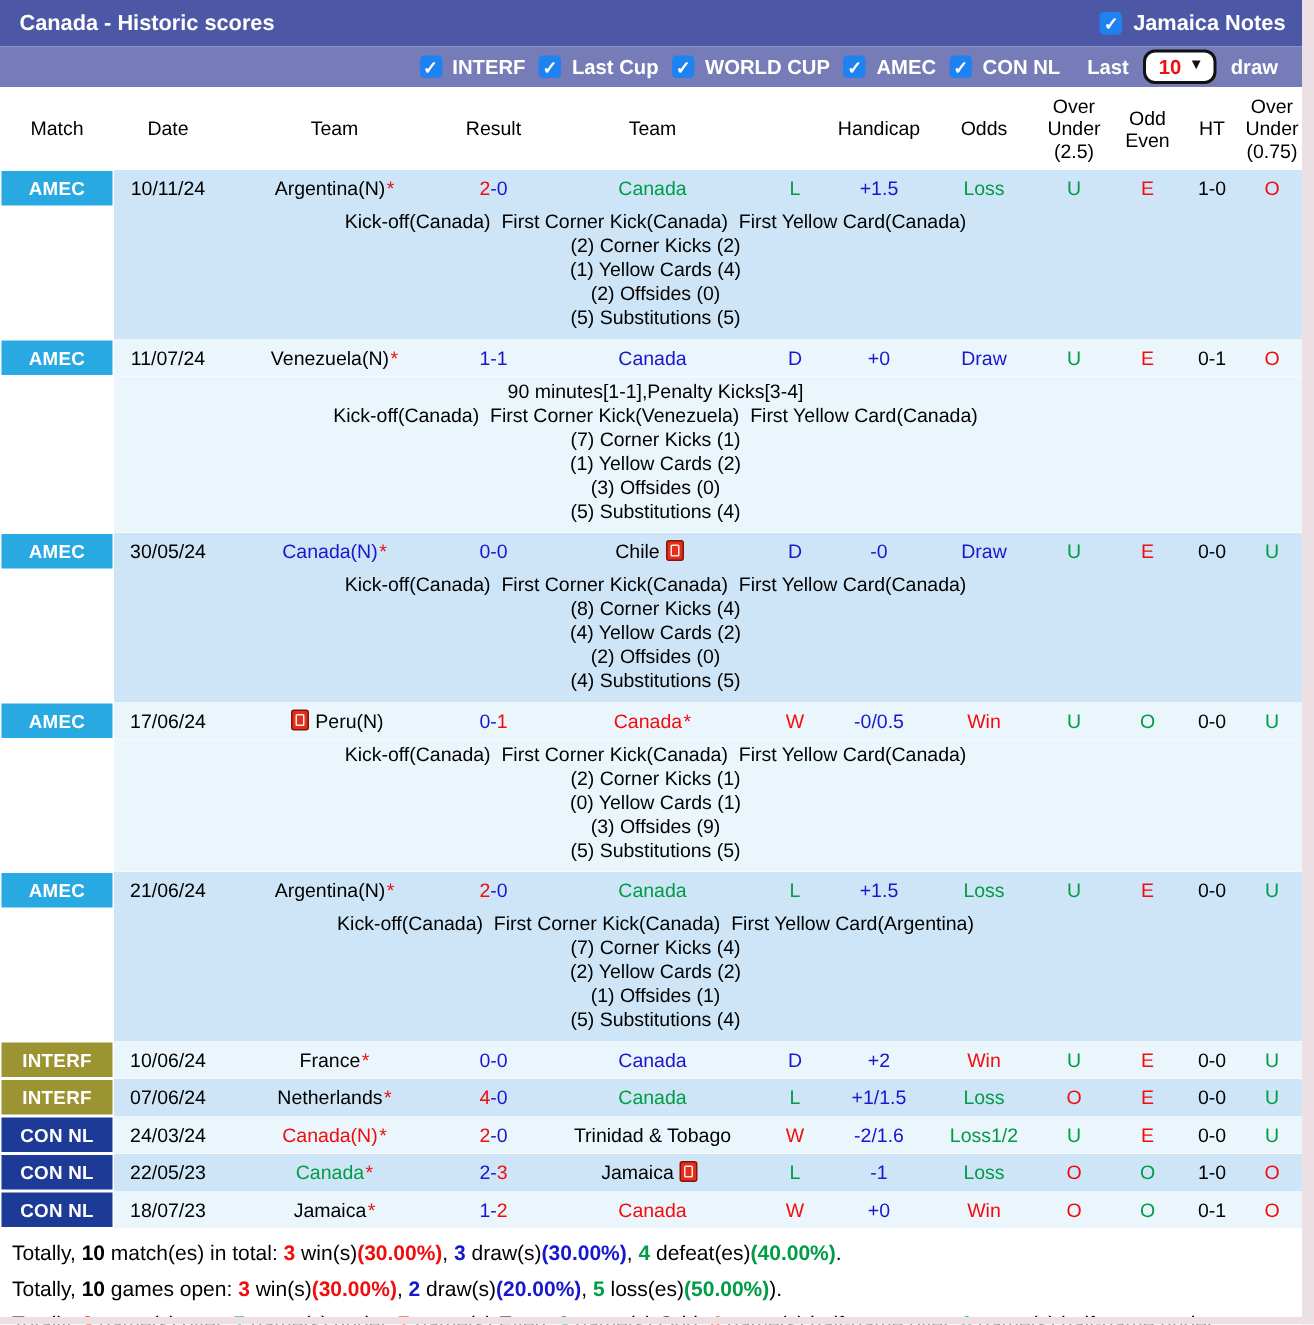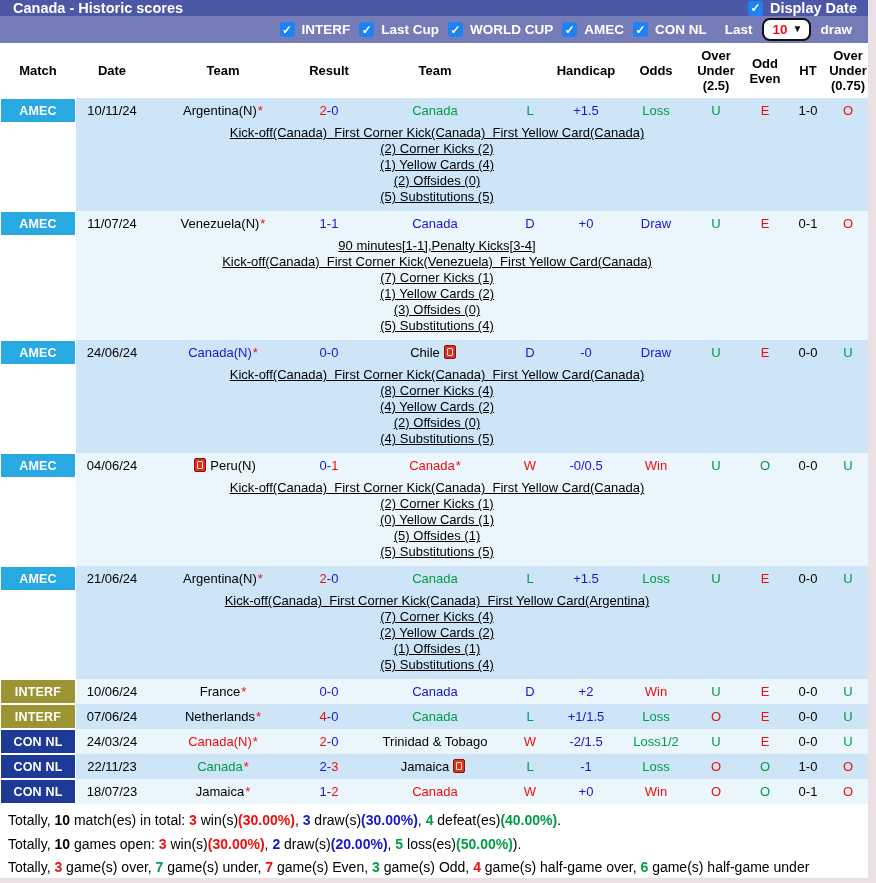--- a/index.html
+++ b/index.html
@@ -2,67 +2,67 @@
 <html><head>
 <meta charset="utf-8">
 <style>
   * { box-sizing: border-box; margin: 0; padding: 0; }
   body { font-family: "Liberation Sans", sans-serif; background: #fff; }
   .app { position: relative; width: 876px; height: 883px; background: #fff; overflow: hidden; }
   .right-strip { position: absolute; top: 0; right: 0; width: 8px; height: 100%; background: #ece0e4; }
   .bottom-strip { position: absolute; bottom: 0; left: 0; width: 876px; height: 5px; background: #ece0e4; }
   .content { width: 868px; }
 
-  .title-bar { height: 16px; display: flex; align-items: center; justify-content: space-between;
+  .title-bar { height: 31px; display: flex; align-items: center; justify-content: space-between;
     padding: 0 11px 0 13px; color: #fff; font-weight: bold; font-size: 14.5px; }
   .title-right { display: flex; align-items: center; gap: 7px; }
 
   .filter-bar { height: 27px; display: flex; align-items: center; justify-content: flex-end;
     gap: 9px; padding-right: 16px; color: #fff; font-weight: bold; font-size: 13.5px; }
   .filter-item { display: flex; align-items: center; gap: 7px; margin-right: 9px; }
 
   .cb { width: 15px; height: 15px; border-radius: 3px; display: inline-flex; align-items: center;
     justify-content: center; color: #fff; font-size: 12px; font-weight: bold; cursor: pointer; line-height: 1; }
   .select-box { display: inline-flex; align-items: center; gap: 5px; background: #fff; border: 2px solid #111;
     border-radius: 8px; padding: 1px 7px 2px 9px; cursor: pointer; height: 23px; }
   .select-value { font-weight: bold; font-size: 13.5px; }
   .select-chev { color: #111; font-size: 10px; line-height: 1; }
 
   table { width: 868px; border-collapse: collapse; table-layout: fixed; font-size: 13px; color: #000; }
-  thead th { background: #fff; font-weight: bold; font-size: 13px; line-height: 15px; height: 55px;
+  thead th { background: #fff; font-weight: normal; font-size: 13px; line-height: 15px; height: 55px;
     vertical-align: middle; text-align: center; white-space: pre-line; padding: 2px 0; }
   td { text-align: center; height: 25px; vertical-align: middle; overflow: hidden; white-space: nowrap; }
   tr.stripe-a { background: #cde5f6; }
   tr.stripe-b { background: #eaf5fc; }
   td.badge-cell, td.spacer { background: #fff; padding: 0; }
   .badge { margin: 1px; height: 23px; display: flex; align-items: center; justify-content: center;
     color: #fff; font-weight: bold; font-size: 12.5px; letter-spacing: .2px; }
   .star { color: #f20d0d; margin-left: 1px; }
   .rc { display: inline-block; position: relative; width: 12px; height: 14px; background: #e13019;
     border: 1px solid #8a1208; border-radius: 2px; margin: 0 4px; vertical-align: -2px; }
   .rc::after { content: ''; position: absolute; inset: 2px; border: 1px solid rgba(255,255,255,.9); border-radius: 1px; }
 
-  td.notes-cell { padding: 2px 70px 6px 0; height: auto; white-space: normal; text-decoration: underline; }
+  td.notes-cell { padding: 2px 70px 6px 0; height: auto; white-space: normal; }
   .note-line { line-height: 16px; font-size: 13px; color: #000; white-space: pre-wrap; text-align: center; }
 
   .footer { background: #fff; padding: 5px 8px 0 8px; font-size: 14px; color: #111; }
   .footer-line { line-height: 23.5px; white-space: pre-wrap; }
   .footer-line b { font-weight: bold; }
 </style>
 </head>
 <body>
 
 <div class="app">
   <div class="content">
 
     <div class="title-bar" id="title-bar" style="background: rgb(76, 88, 166);">
       <span>Canada - Historic scores</span>
       <span class="title-right">
         <span class="cb" id="notes-cb" style="background: rgb(30, 130, 240);">✓</span>
-        <span>Display Date</span>
+        <span>Jamaica Notes</span>
       </span>
     </div>
 
     <div class="filter-bar" id="filter-bar" style="background: rgb(118, 124, 184);">
       <span id="competitions" style="display: inline-flex;">
           <span class="filter-item">
             <span class="cb" style="background: rgb(30, 130, 240);">✓</span>
             <span>INTERF</span>
           </span>
           <span class="filter-item">
@@ -177,21 +177,21 @@
               <div class="note-line">(7) Corner Kicks (1)</div>
               <div class="note-line">(1) Yellow Cards (2)</div>
               <div class="note-line">(3) Offsides (0)</div>
               <div class="note-line">(5) Substitutions (4)</div>
             </td>
           </tr>
           <tr class="match-row stripe-a">
             <td class="badge-cell">
               <div class="badge" style="background: rgb(41, 169, 225);">AMEC</div>
             </td>
-            <td>24/06/24</td>
+            <td>30/05/24</td>
             <td><span style="color: rgb(23, 23, 205);">Canada(N)</span><span class="star">*</span></td>
             <td><span style="color: rgb(23, 23, 205);">0</span><span style="color: rgb(23, 23, 205);">-</span><span style="color: rgb(23, 23, 205);">0</span></td>
             <td><span style="color: rgb(0, 0, 0);">Chile</span><span class="rc"></span></td>
             <td style="color: rgb(23, 23, 205);">D</td>
             <td style="color: rgb(23, 23, 205);">-0</td>
             <td style="color: rgb(23, 23, 205);">Draw</td>
             <td style="color: rgb(0, 156, 70);">U</td>
             <td style="color: rgb(242, 13, 13);">E</td>
             <td>0-0</td>
             <td style="color: rgb(0, 156, 70);">U</td>
@@ -203,39 +203,39 @@
               <div class="note-line">(8) Corner Kicks (4)</div>
               <div class="note-line">(4) Yellow Cards (2)</div>
               <div class="note-line">(2) Offsides (0)</div>
               <div class="note-line">(4) Substitutions (5)</div>
             </td>
           </tr>
           <tr class="match-row stripe-b">
             <td class="badge-cell">
               <div class="badge" style="background: rgb(41, 169, 225);">AMEC</div>
             </td>
-            <td>04/06/24</td>
+            <td>17/06/24</td>
             <td><span class="rc"></span><span style="color: rgb(0, 0, 0);">Peru(N)</span></td>
             <td><span style="color: rgb(23, 23, 205);">0</span><span style="color: rgb(23, 23, 205);">-</span><span style="color: rgb(242, 13, 13);">1</span></td>
             <td><span style="color: rgb(242, 13, 13);">Canada</span><span class="star">*</span></td>
             <td style="color: rgb(242, 13, 13);">W</td>
             <td style="color: rgb(23, 23, 205);">-0/0.5</td>
             <td style="color: rgb(242, 13, 13);">Win</td>
             <td style="color: rgb(0, 156, 70);">U</td>
             <td style="color: rgb(0, 156, 70);">O</td>
             <td>0-0</td>
             <td style="color: rgb(0, 156, 70);">U</td>
           </tr>
           <tr class="notes-row stripe-b">
             <td class="spacer"></td>
             <td class="notes-cell" colspan="11">
               <div class="note-line">Kick-off(Canada)  First Corner Kick(Canada)  First Yellow Card(Canada)</div>
               <div class="note-line">(2) Corner Kicks (1)</div>
               <div class="note-line">(0) Yellow Cards (1)</div>
-              <div class="note-line">(5) Offsides (1)</div>
+              <div class="note-line">(3) Offsides (9)</div>
               <div class="note-line">(5) Substitutions (5)</div>
             </td>
           </tr>
           <tr class="match-row stripe-a">
             <td class="badge-cell">
               <div class="badge" style="background: rgb(41, 169, 225);">AMEC</div>
             </td>
             <td>21/06/24</td>
             <td><span style="color: rgb(0, 0, 0);">Argentina(N)</span><span class="star">*</span></td>
             <td><span style="color: rgb(242, 13, 13);">2</span><span style="color: rgb(23, 23, 205);">-</span><span style="color: rgb(23, 23, 205);">0</span></td>
@@ -292,32 +292,32 @@
           </tr>
           <tr class="match-row stripe-b">
             <td class="badge-cell">
               <div class="badge" style="background: rgb(28, 58, 150);">CON NL</div>
             </td>
             <td>24/03/24</td>
             <td><span style="color: rgb(242, 13, 13);">Canada(N)</span><span class="star">*</span></td>
             <td><span style="color: rgb(242, 13, 13);">2</span><span style="color: rgb(23, 23, 205);">-</span><span style="color: rgb(23, 23, 205);">0</span></td>
             <td><span style="color: rgb(0, 0, 0);">Trinidad &amp; Tobago</span></td>
             <td style="color: rgb(242, 13, 13);">W</td>
-            <td style="color: rgb(23, 23, 205);">-2/1.5</td>
+            <td style="color: rgb(23, 23, 205);">-2/1.6</td>
             <td style="color: rgb(0, 156, 70);">Loss1/2</td>
             <td style="color: rgb(0, 156, 70);">U</td>
             <td style="color: rgb(242, 13, 13);">E</td>
             <td>0-0</td>
             <td style="color: rgb(0, 156, 70);">U</td>
           </tr>
           <tr class="match-row stripe-a">
             <td class="badge-cell">
               <div class="badge" style="background: rgb(28, 58, 150);">CON NL</div>
             </td>
-            <td>22/11/23</td>
+            <td>22/05/23</td>
             <td><span style="color: rgb(0, 156, 70);">Canada</span><span class="star">*</span></td>
             <td><span style="color: rgb(23, 23, 205);">2</span><span style="color: rgb(23, 23, 205);">-</span><span style="color: rgb(242, 13, 13);">3</span></td>
             <td><span style="color: rgb(0, 0, 0);">Jamaica</span><span class="rc"></span></td>
             <td style="color: rgb(0, 156, 70);">L</td>
             <td style="color: rgb(23, 23, 205);">-1</td>
             <td style="color: rgb(0, 156, 70);">Loss</td>
             <td style="color: rgb(242, 13, 13);">O</td>
             <td style="color: rgb(0, 156, 70);">O</td>
             <td>1-0</td>
             <td style="color: rgb(242, 13, 13);">O</td>

